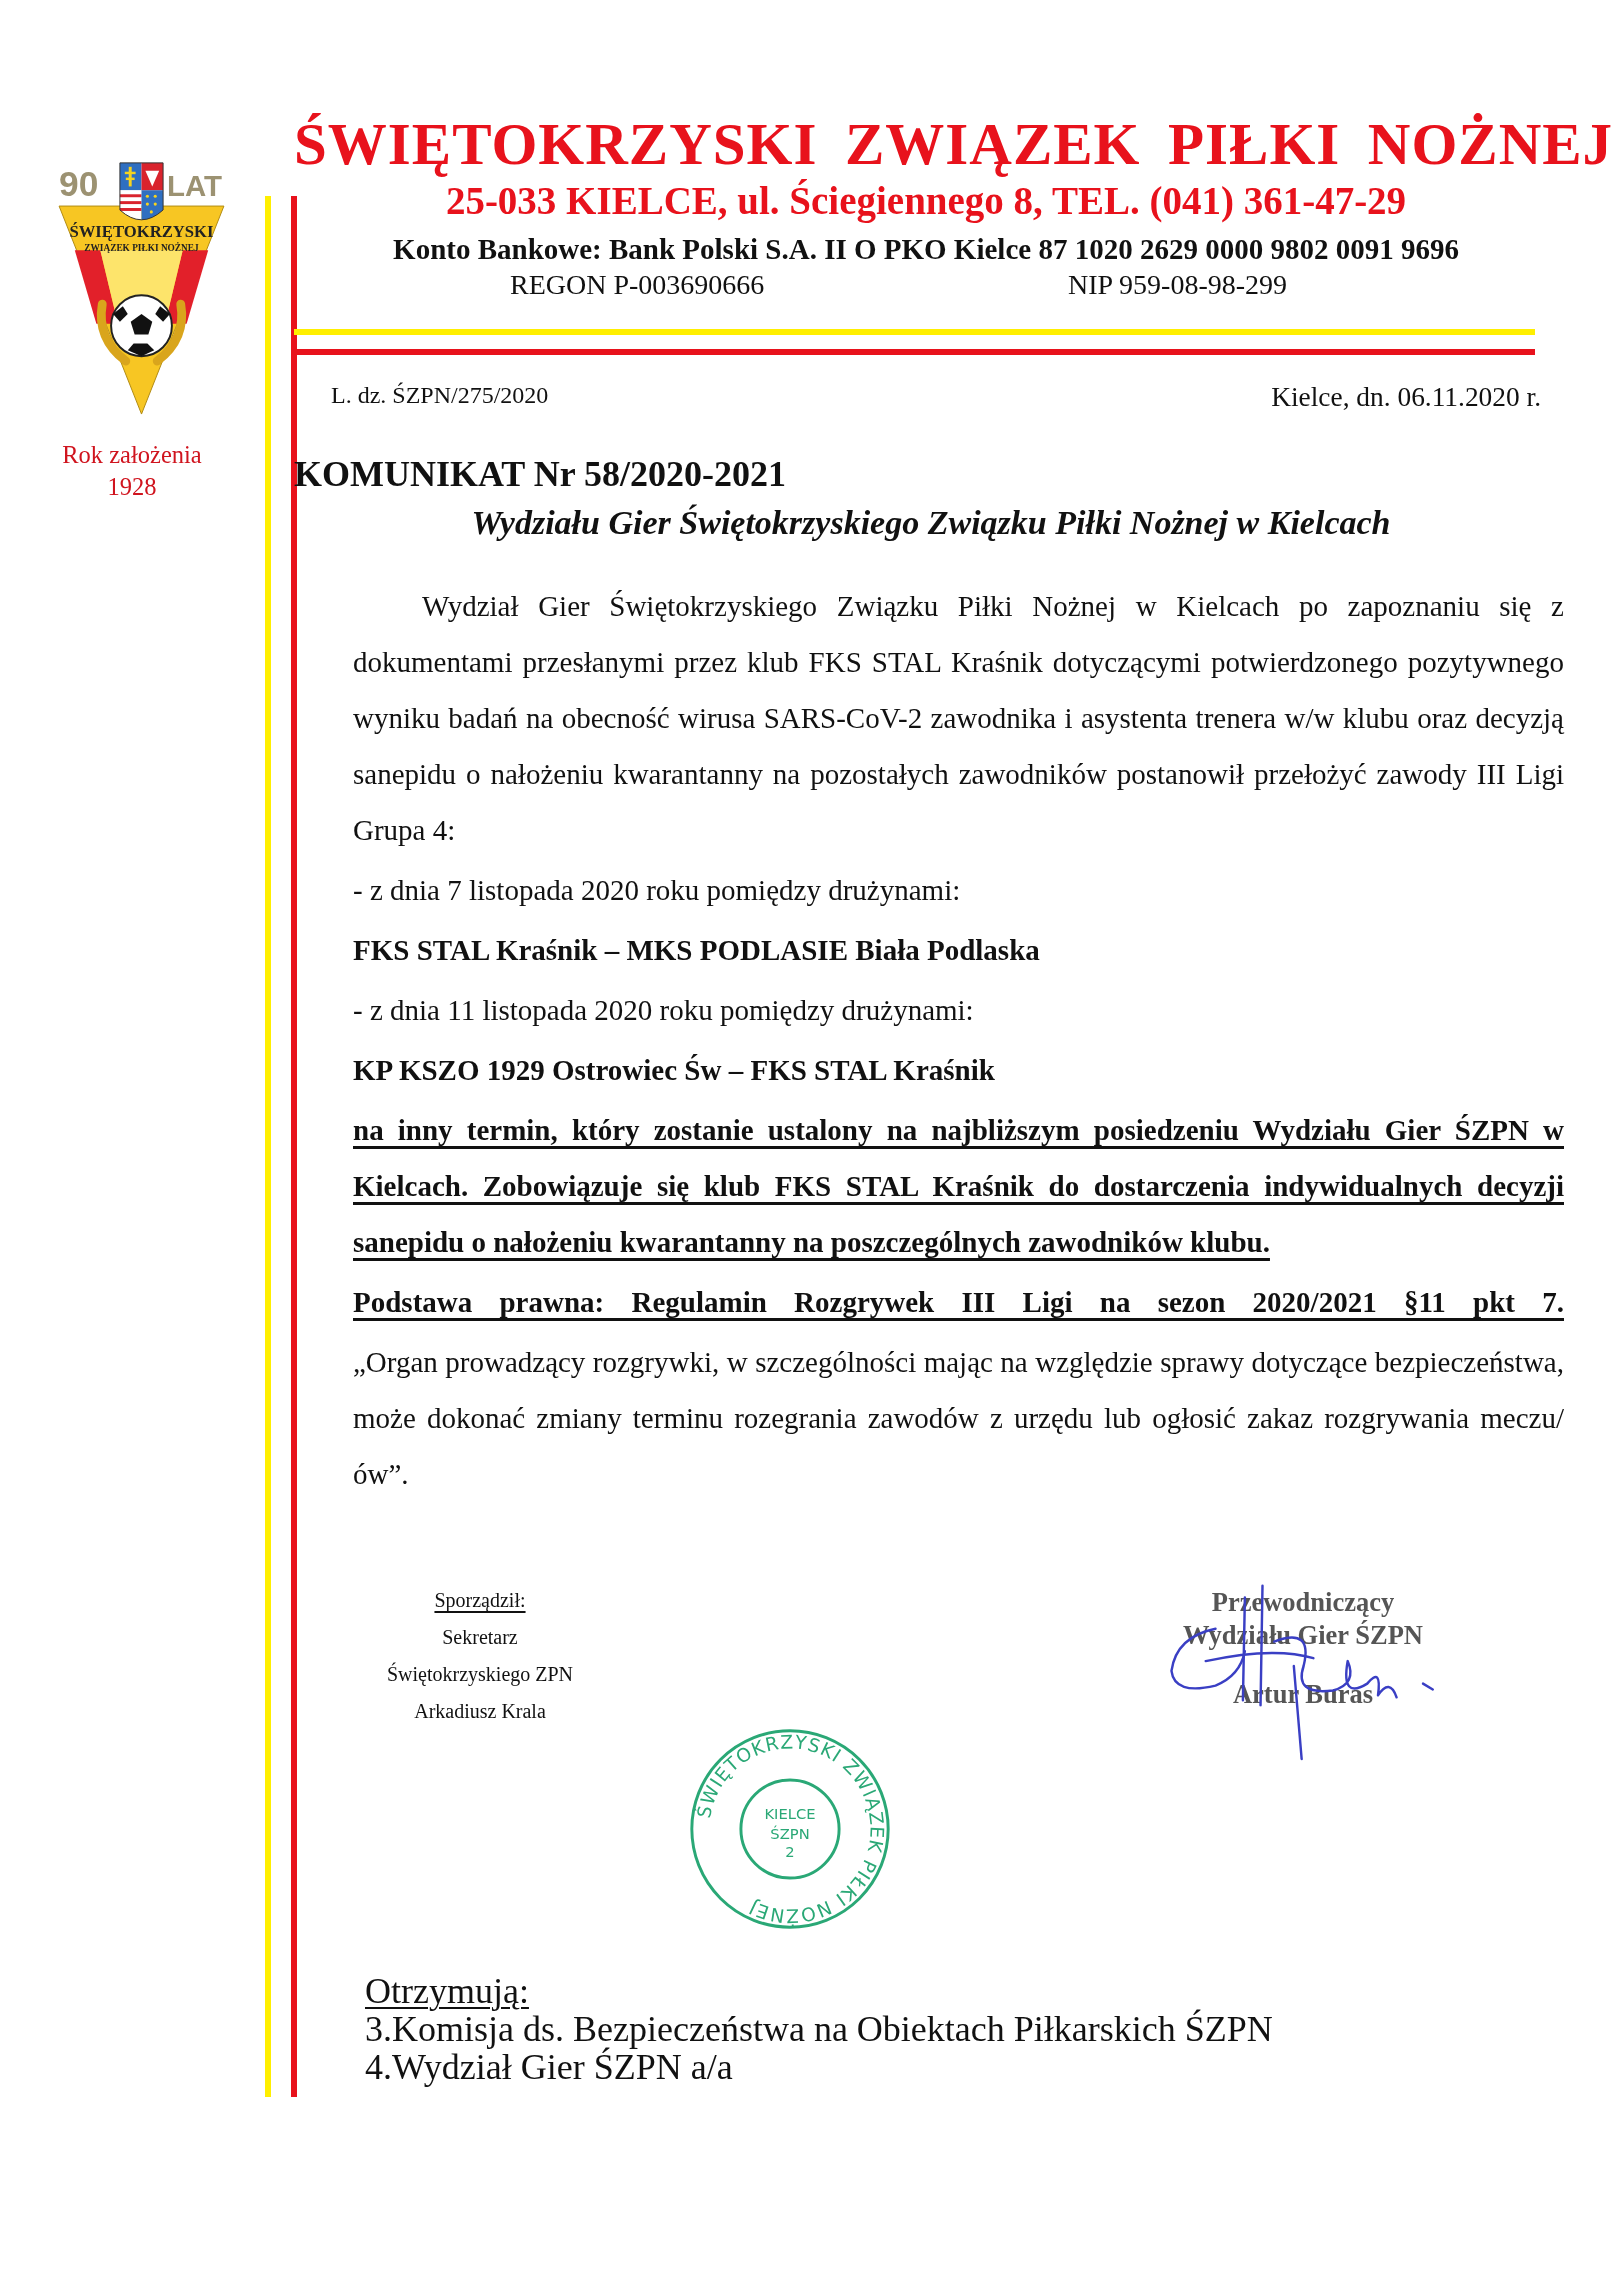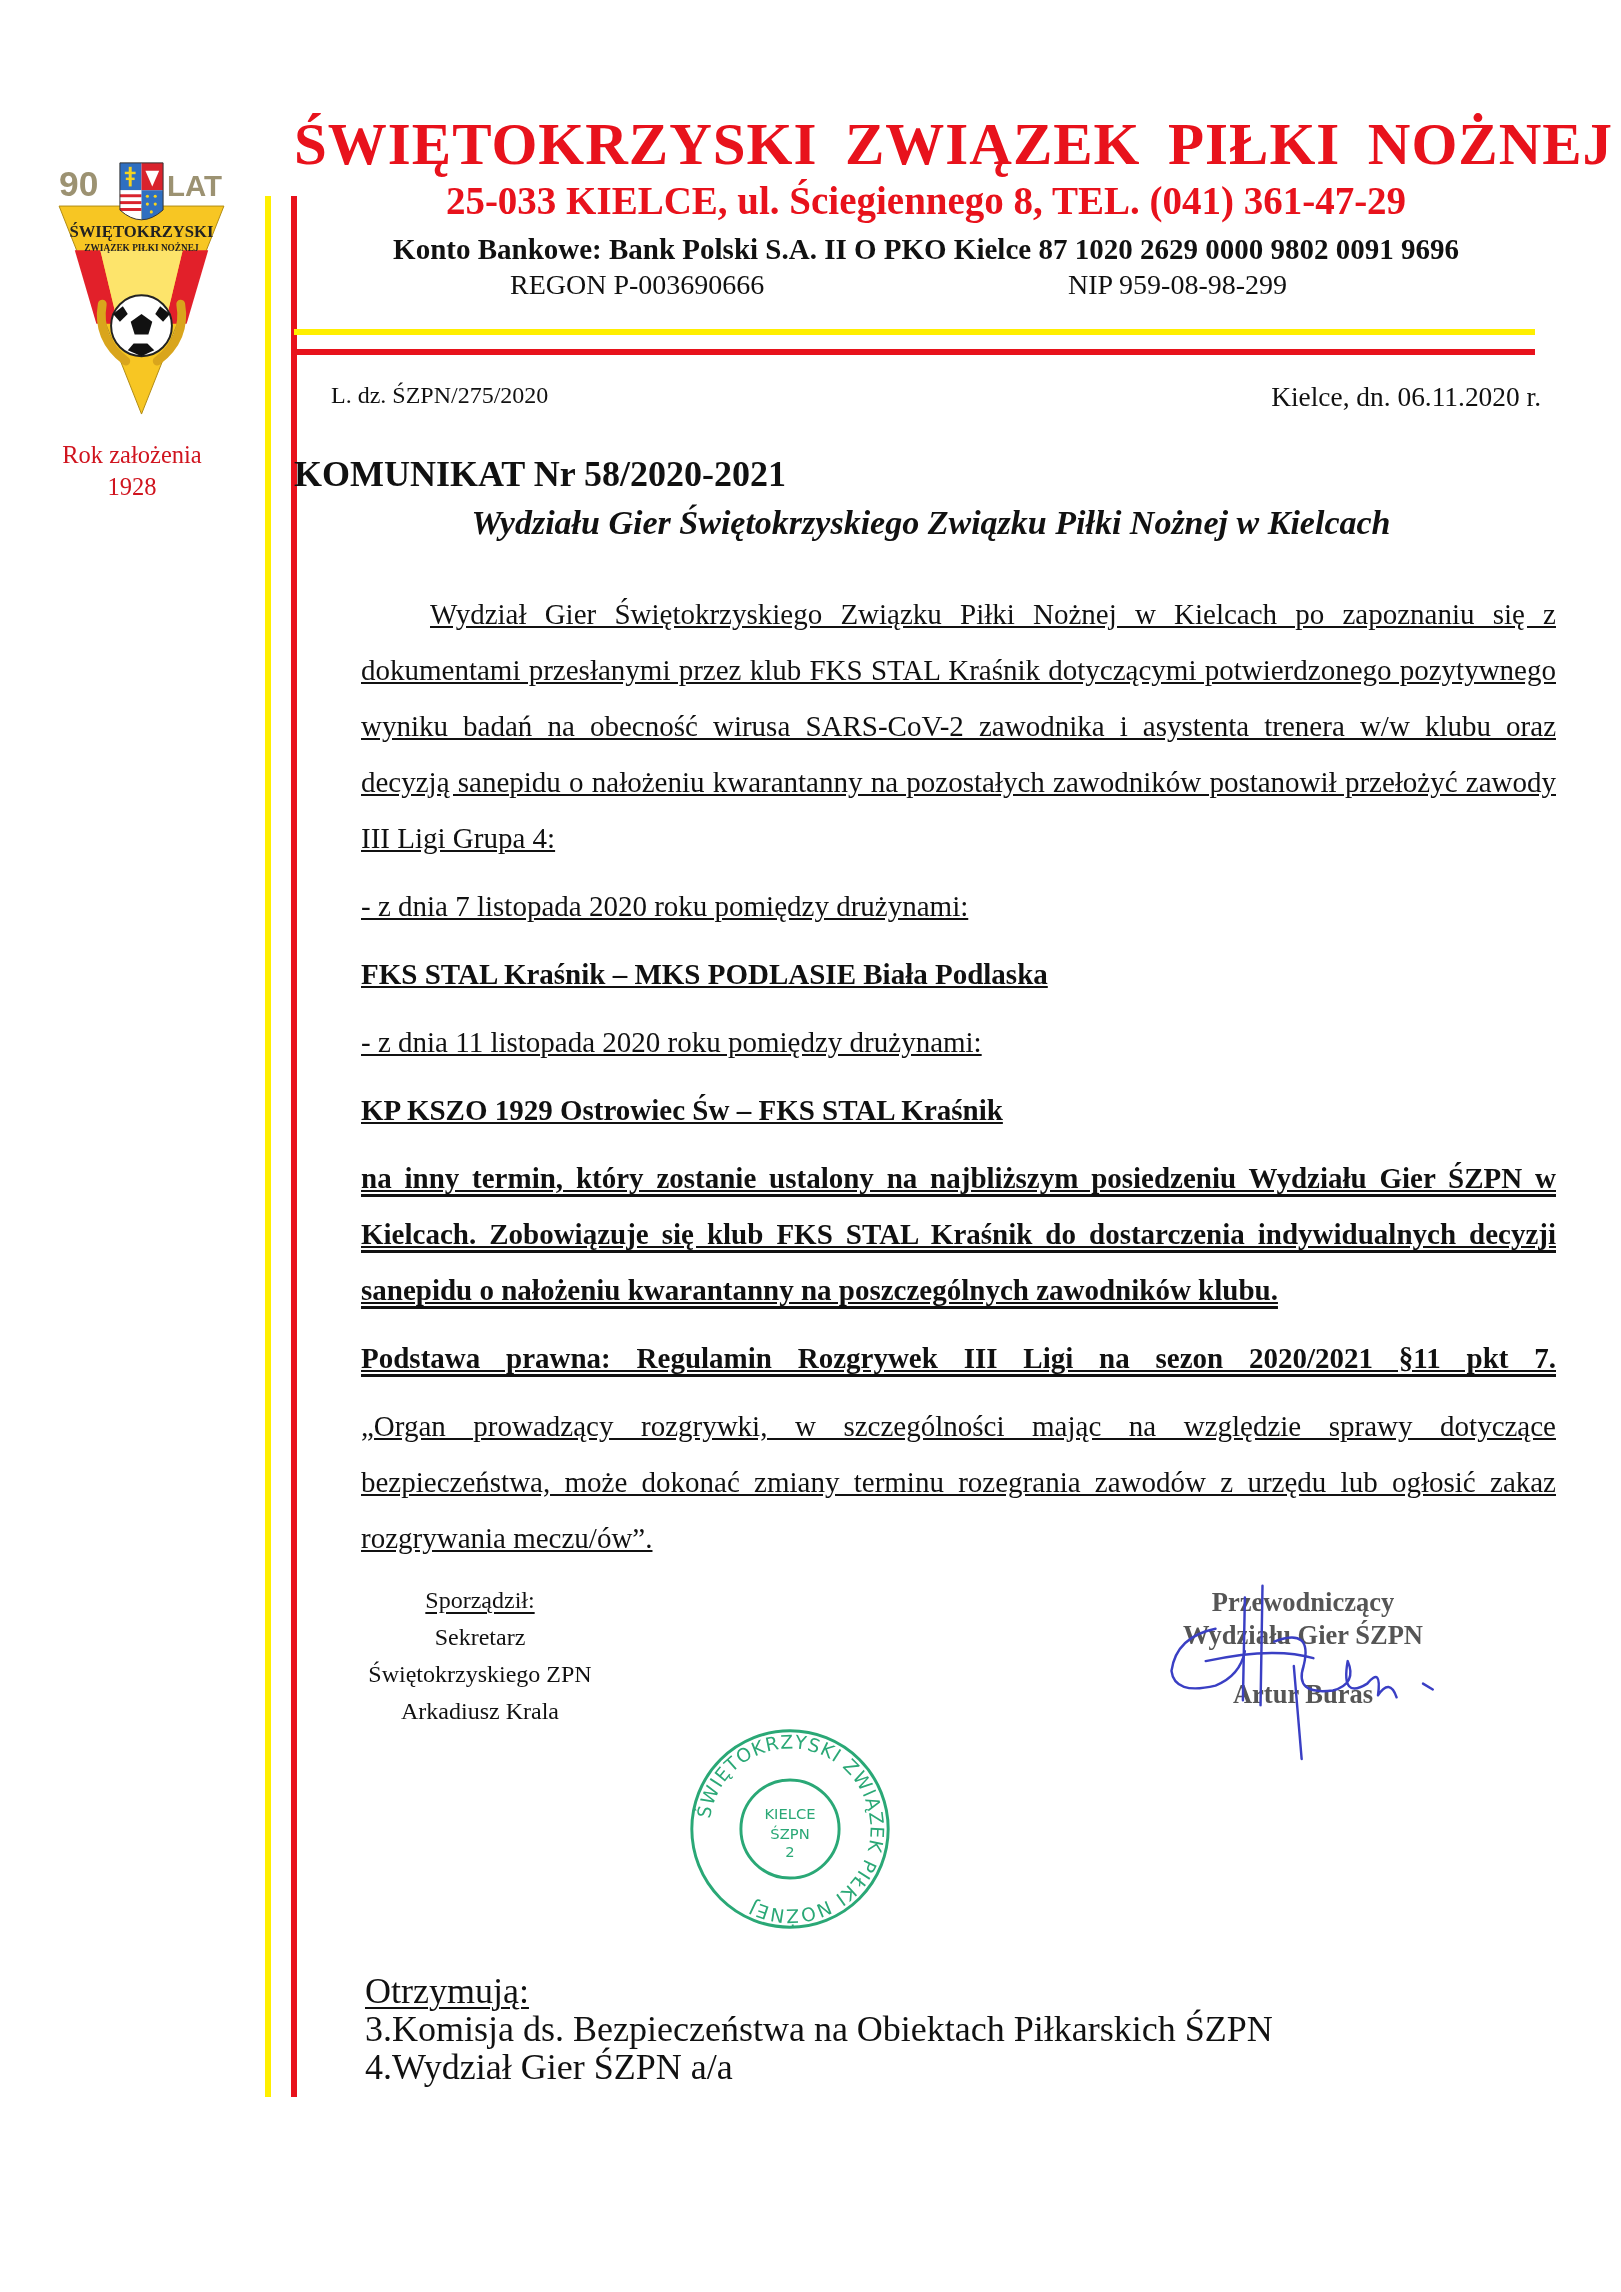--- a/index.html
+++ b/index.html
@@ -26,28 +26,28 @@
 
   .ref { left: 331px; top: 382px; font-size: 24px; white-space: nowrap; }
   .date { right: 80px; top: 382px; font-size: 27.4px; white-space: nowrap; }
 
   .komunikat { left: 294px; width: 1274px; top: 453px; text-align: left;
                font-size: 36px; font-weight: bold; white-space: nowrap; }
   .komunikat-sub { left: 294px; width: 1274px; top: 504px; text-align: center;
                font-size: 34px; font-weight: bold; white-space: nowrap; font-style: italic; }
 
   .body { left: 349px; width: 1219px; top: 574px; font-size: 29px; line-height: 56px; }
-  .body p { margin: 12px; text-decoration: underline; }
+  .body p { margin: 4px; }
   .justify { text-align: justify; text-align-last: justify; }
   .indent { text-indent: 69px; }
   .last-left { text-align: justify; text-align-last: left; }
   .bold { font-weight: bold; }
   .uline { text-decoration: underline; text-decoration-thickness: 2.9px; text-underline-offset: 5.9px; }
 
-  .sig-left { left: 323px; width: 314px; top: 1582px; text-align: center; font-size: 24px; line-height: 37px; }
+  .sig-left { left: 323px; width: 314px; top: 1582px; text-align: center; font-size: 20px; line-height: 37px; }
   .sig-left .head { text-decoration: underline; text-decoration-thickness: 2px; text-underline-offset: 3.9px; }
 
   .sig-right { left: 1161px; top: 1586px; width: 284px; text-align: center;
                font-weight: bold; color: #555; font-size: 26.5px; line-height: 33px; }
   .sig-right .name { margin-top: 25.5px; }
   .signature-scribble { left: 1147px; top: 1568px; width: 323px; height: 196px; }
 
   .stamp { left: 682px; top: 1721px; width: 216px; height: 216px; }
 
   .recipients { left: 365px; top: 1972px; font-size: 36px; line-height: 38px; }

